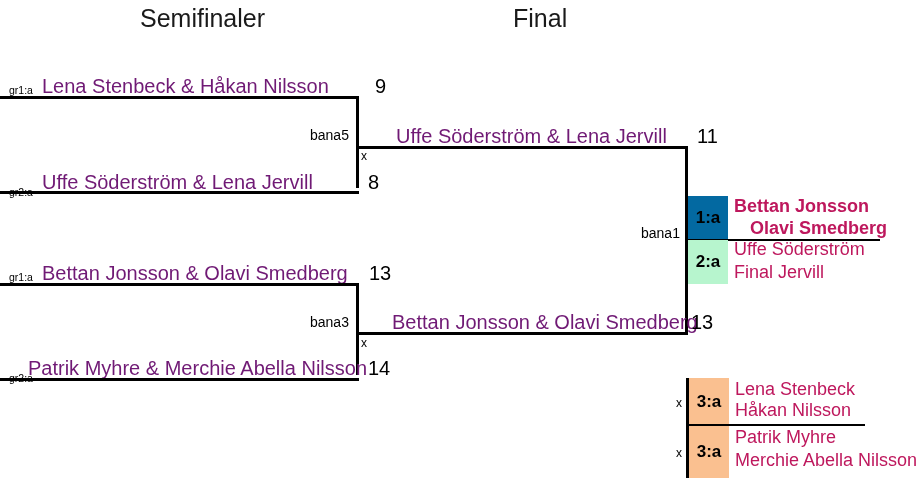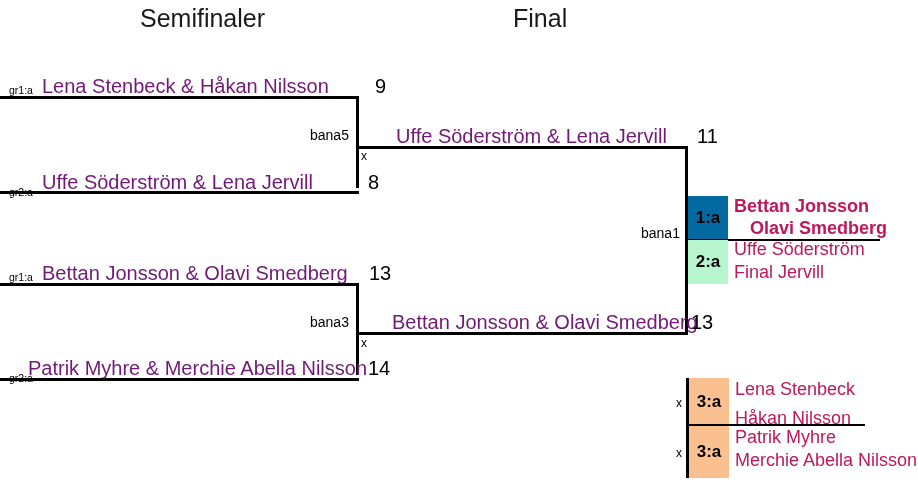--- a/index.html
+++ b/index.html
@@ -141,21 +141,21 @@
     <div class="abs place-name" style="left:46px; top:-2px;">Uffe Söderström</div>
     <div class="abs place-name" style="left:46px; top:21px;">Final Jervill</div>
   </div>
 
   <div class="abs vline" style="left:686px; top:378px; height:100px;"></div>
 
   <div class="abs" style="left:689px; top:378px; width:230px; height:48px;">
     <div class="abs xmark" style="left:-13px; top:19px;">x</div>
     <div class="abs badge" style="left:0px; top:0px; width:40px; height:48px; background:#FAC090;">3:a</div>
     <div class="abs place-name" style="left:46px; top:0px;">Lena Stenbeck</div>
-    <div class="abs place-name" style="left:46px; top:29px;text-align:center;">Håkan Nilsson</div>
+    <div class="abs place-name" style="left:46px; top:21px;text-align:center;">Håkan Nilsson</div>
     <div class="abs hline-thin" style="left:0px; top:46px; width:176px;"></div>
   </div>
 
   <div class="abs" style="left:689px; top:426px; width:230px; height:52px;">
     <div class="abs xmark" style="left:-13px; top:21px;">x</div>
     <div class="abs badge" style="left:0px; top:0px; width:40px; height:52px; background:#FAC090;">3:a</div>
     <div class="abs place-name" style="left:46px; top:0px;">Patrik Myhre</div>
     <div class="abs place-name" style="left:46px; top:23px;">Merchie Abella Nilsson</div>
   </div>
 

